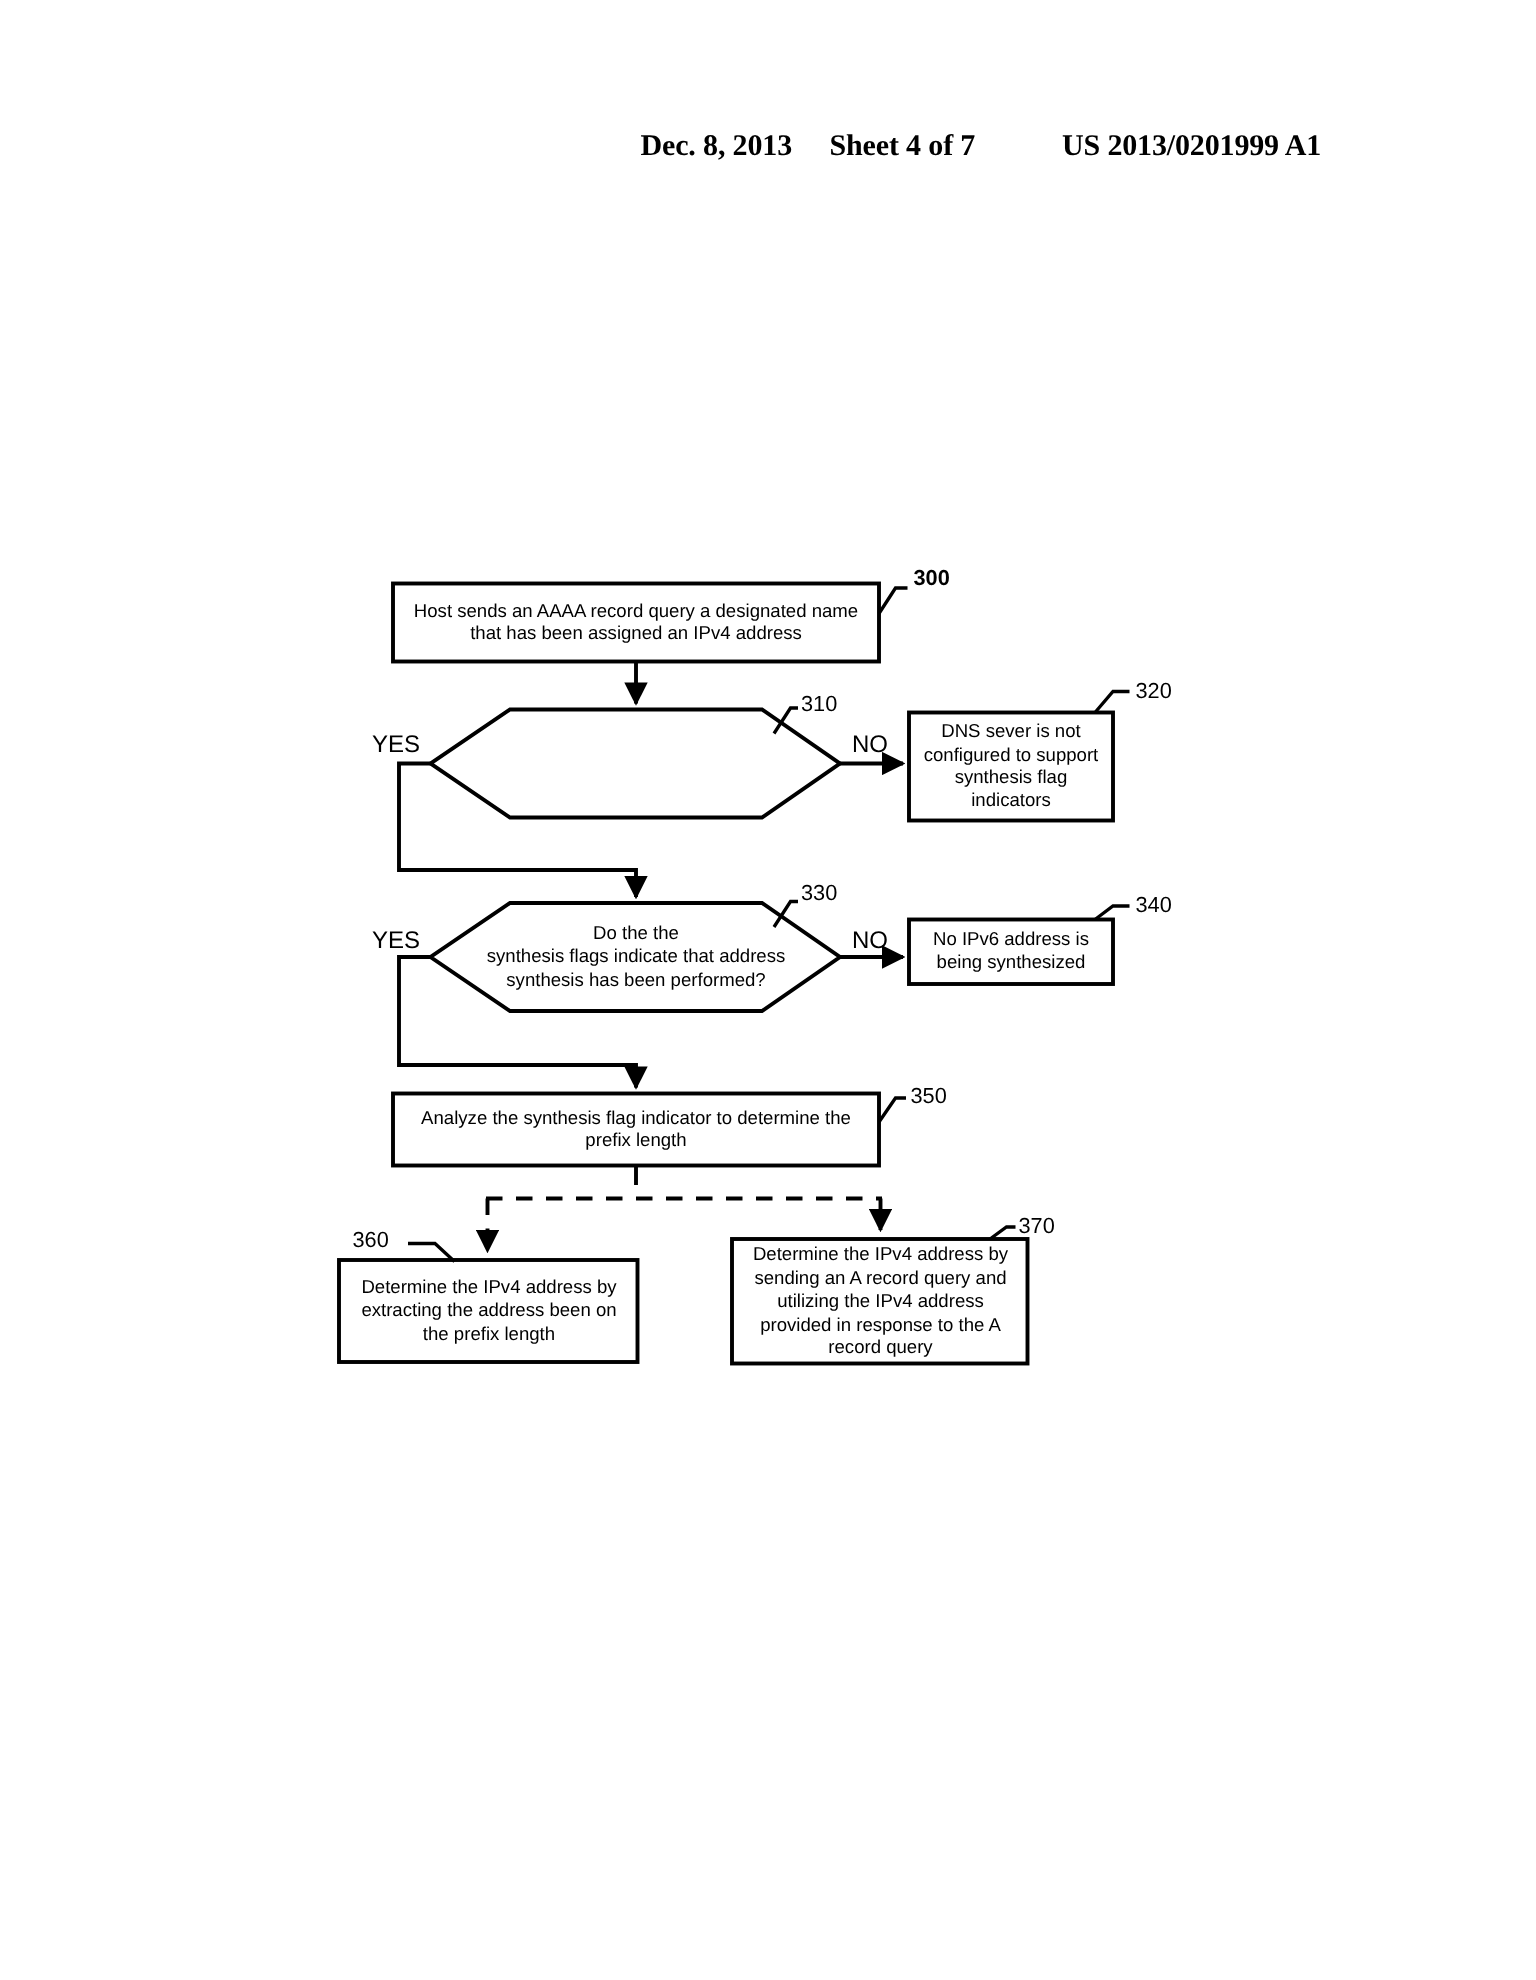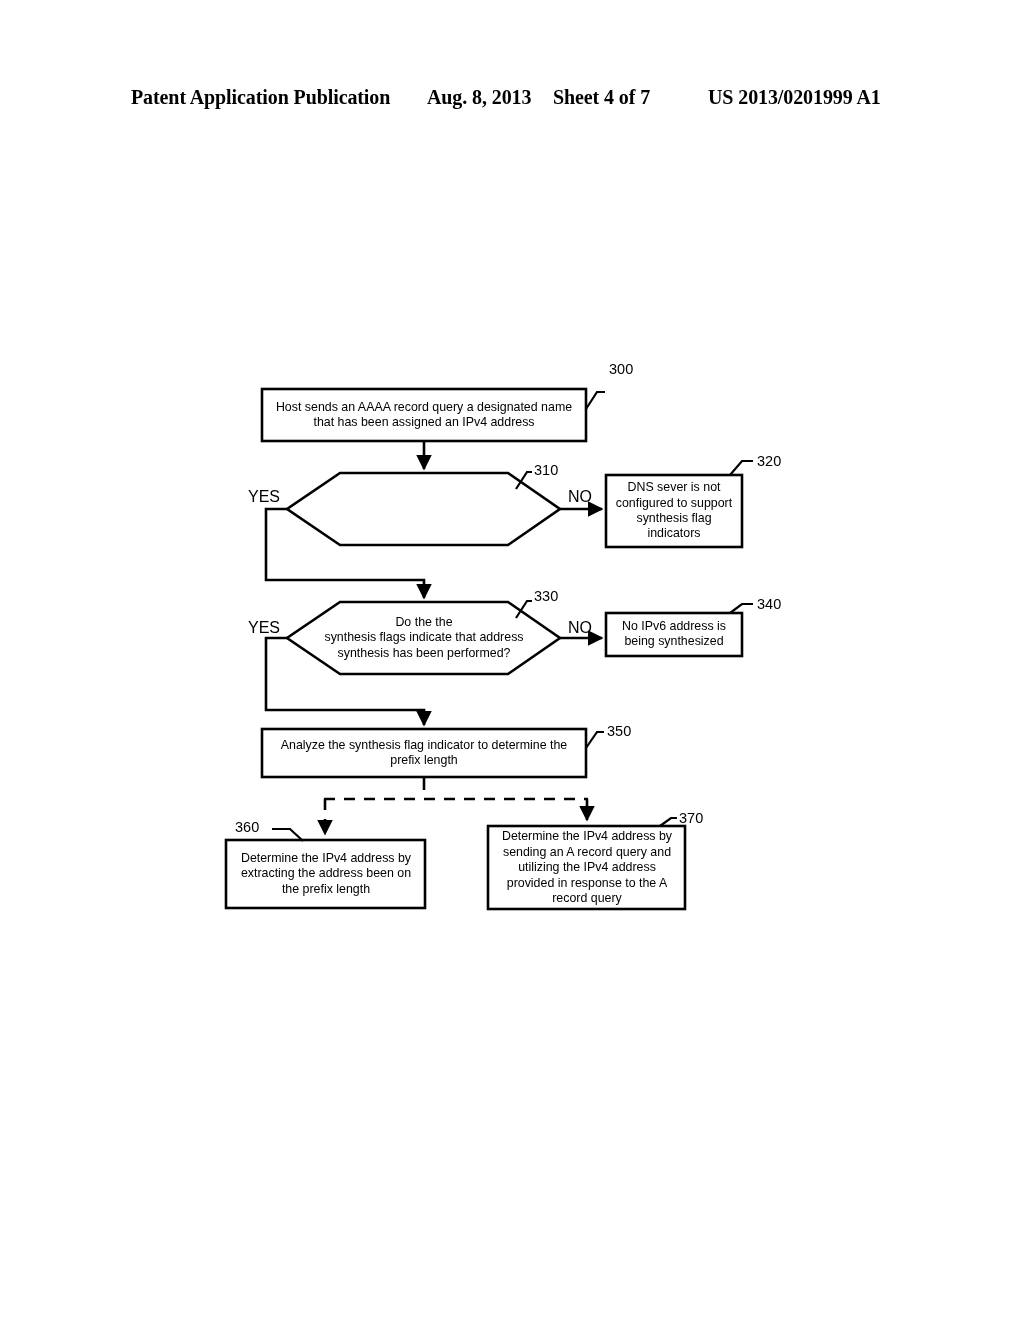--- a/index.html
+++ b/index.html
@@ -99,21 +99,21 @@
   #no330  { left: 568px; top: 619px; }
 
   .ref-label {
     position: absolute;
     font-family: "Liberation Sans", sans-serif;
     font-size: 14.5px;
     color: #000;
     white-space: nowrap;
     pointer-events: none;
   }
-  #r300 { left: 609px; top: 361px; }
+  #r300 { left: 609px; top: 378px; font-weight: bold; }
   #r310 { left: 534px; top: 462px; }
   #r320 { left: 757px; top: 453px; }
   #r330 { left: 534px; top: 588px; }
   #r340 { left: 757px; top: 596px; }
   #r350 { left: 607px; top: 723px; }
   #r360 { left: 235px; top: 819px; }
   #r370 { left: 679px; top: 810px; }
 
   
   #fig-caption {
@@ -129,22 +129,21 @@
   }
   #fig-caption span {
     border-bottom: 2px solid #000;
     padding-bottom: 2px;
   }
 </style>
 </head>
 <body>
 
 <div id="page-header">
-  <span class="hdr-pub">Patent Application Publication</span>
-  <span class="hdr-date">Aug. 8, 2013</span>
+  <span class="hdr-date">Dec. 8, 2013</span>
   <span class="hdr-sheet">Sheet 4 of 7</span>
   <span class="hdr-num">US 2013/0201999 A1</span>
 </div>
 
 <div id="figure">
 
   <svg id="figure-svg" viewBox="0 0 1024 1320">
     <defs>
       <marker id="arrow" viewBox="0 0 10 10" refX="9" refY="5" markerWidth="6" markerHeight="6" orient="auto-start-reverse">
         <path d="M 0 0 L 10 5 L 0 10 z" fill="#000"></path>

